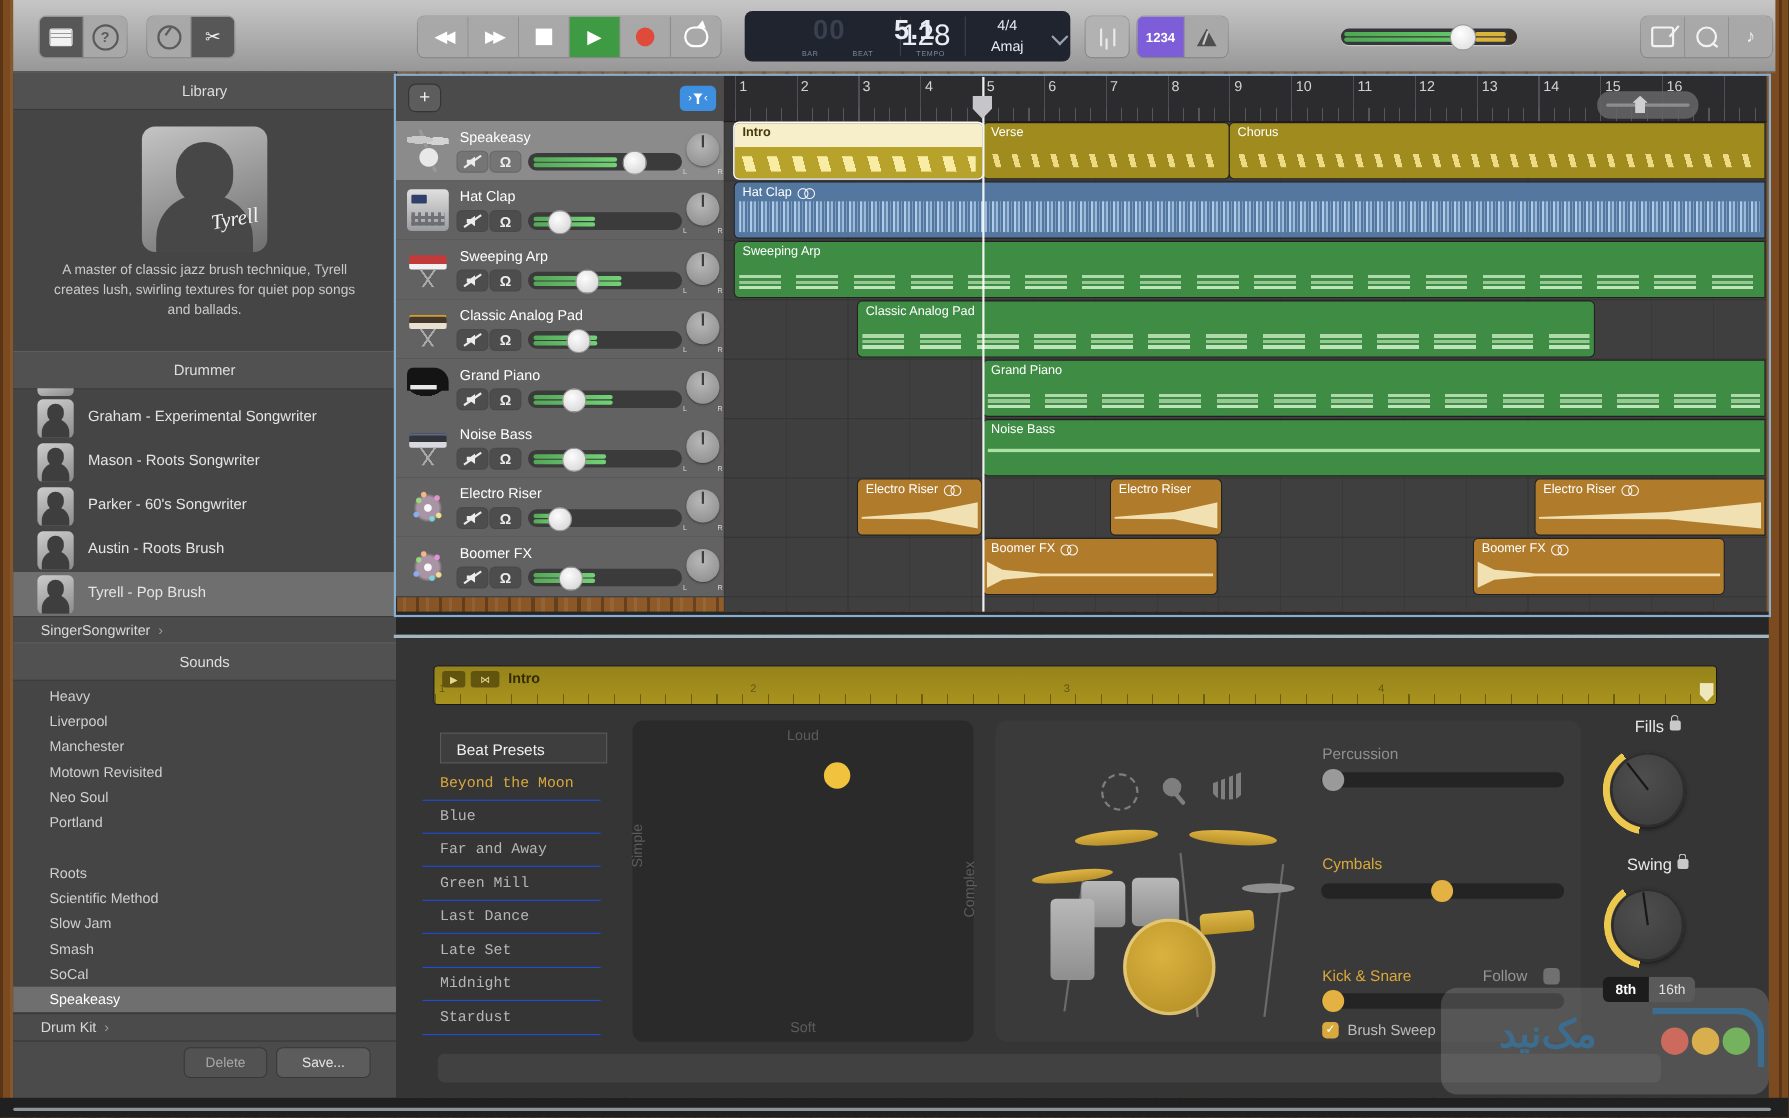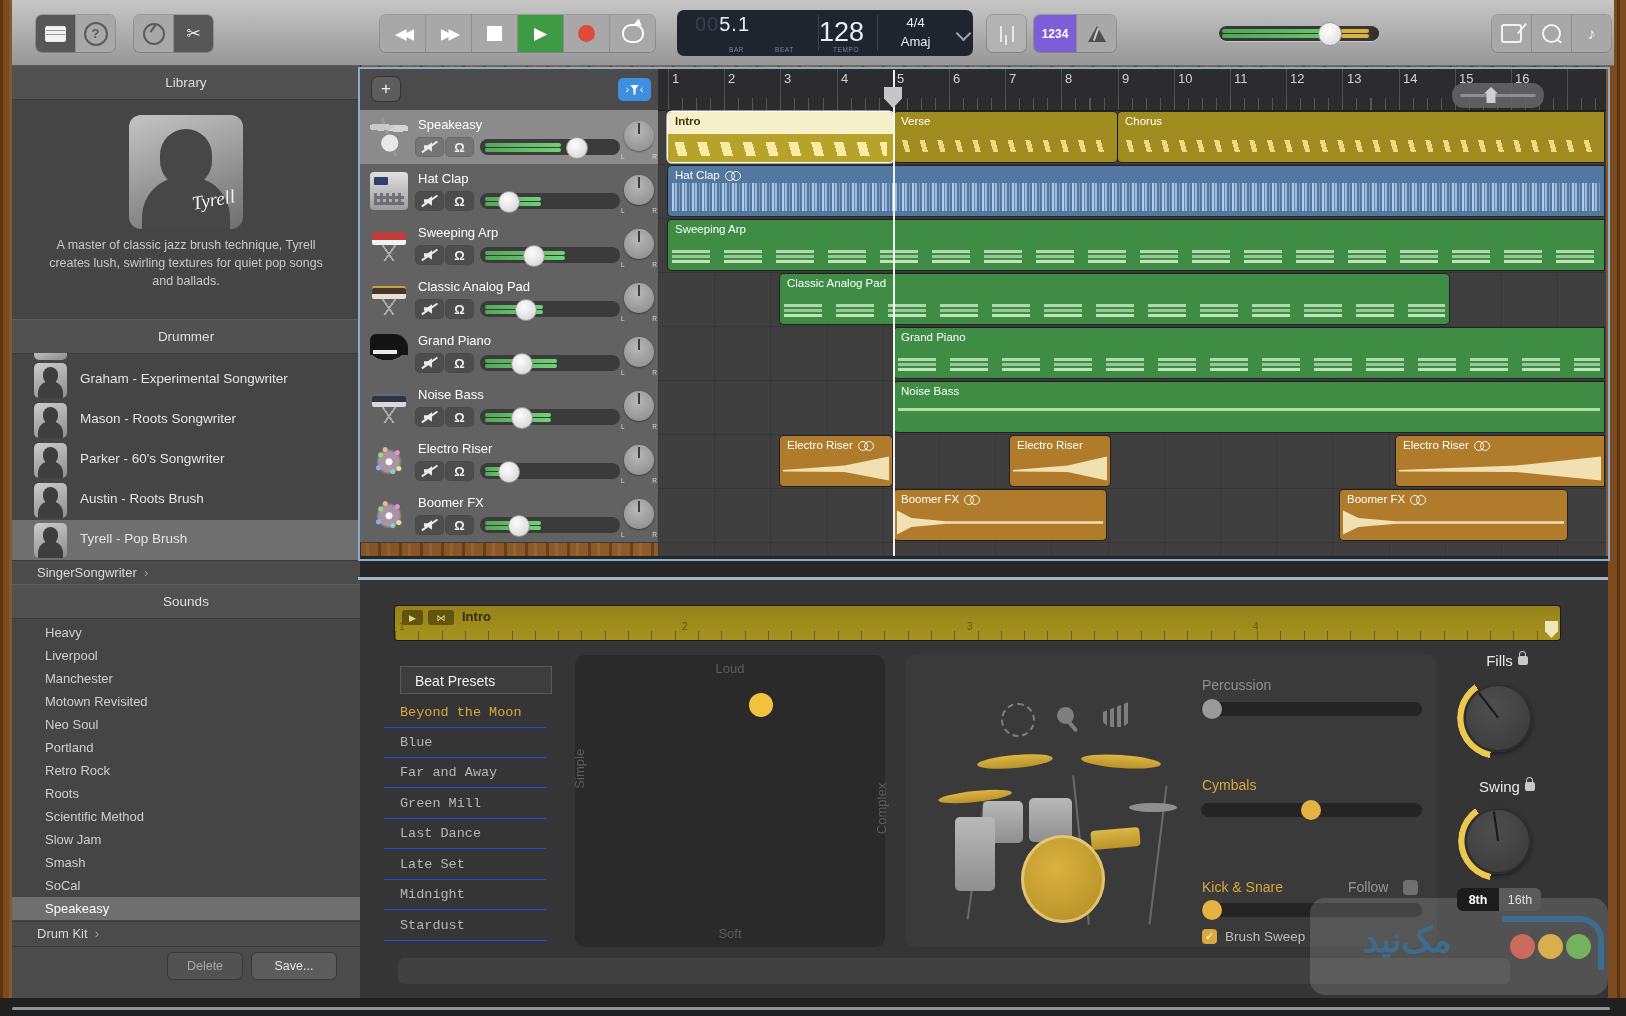--- a/index.html
+++ b/index.html
@@ -24,21 +24,21 @@
   .knobicon{width:18px;height:18px;border:2px solid #5c5c5c;border-radius:50%;position:relative;}
   .knobicon::after{content:"";position:absolute;left:7px;top:-1px;width:2px;height:9px;background:#5c5c5c;transform:rotate(35deg);}
   .stop-sq{width:15px;height:15px;background:#fff;}
   .rec-dot{width:17px;height:17px;border-radius:50%;background:#e04a3a;}
   .cycle{width:18px;height:15px;border:2.5px solid #fff;border-radius:9px;position:relative;}
   .cycle::after{content:"";position:absolute;right:-4px;top:-5px;width:0;height:0;border:4px solid transparent;border-left:7px solid #fff;transform:rotate(40deg);}
   
   .lcd{left:665px;top:10px;width:296px;height:46px;background:#20242e;border-radius:7px;color:#e9ecf4;display:flex;}
   .lcd .sec{position:relative;height:100%;}
   .lcd .sep{width:1px;background:#3a4150;height:80%;align-self:center;}
-  .lcd-num{font-size:20px;font-weight:400;letter-spacing:1px;}
+  .lcd-num{font-size:25px;font-weight:700;letter-spacing:1px;margin-left:44px;}
   .lcd-dim{color:#39404f;}
   .lcd-lab{position:absolute;bottom:3px;font-size:6.5px;letter-spacing:.6px;color:#7c8499;}
   .chev{width:9px;height:9px;border-right:2px solid #9aa3b5;border-bottom:2px solid #9aa3b5;transform:rotate(45deg);}
   .fork{width:10px;height:16px;border-left:2px solid #e9e9e9;border-right:2px solid #e9e9e9;position:relative;}
   .fork::after{content:"";position:absolute;left:3px;top:9px;width:2px;height:10px;background:#e9e9e9;}
   .metrotri{width:0;height:0;border-left:9px solid transparent;border-right:9px solid transparent;border-bottom:16px solid #4e4e4e;position:relative;}
   .metrotri::after{content:"";position:absolute;left:-2px;top:2px;width:2px;height:13px;background:#c9c9c9;transform:rotate(20deg);}
   
   .mvol{left:1207px;top:26px;width:160px;height:15px;background:#35363a;border-radius:8px;box-shadow:0 1px 0 rgba(255,255,255,.35);}
   .mvol .bar{position:absolute;left:3px;height:4px;border-radius:2px;background:linear-gradient(90deg,#4ea852,#63c767);}
@@ -348,21 +348,20 @@
 
     <div class="listfoot" style="top:495px"><span style="margin-left:25px">SingerSongwriter</span>&nbsp;&nbsp;<span style="color:#9a9a9a">›</span></div>
     <div class="shead" style="top:519px">Sounds</div>
 
     <div class="snd" style="top:579px">Liverpool</div>
     <div class="snd" style="top:556px">Heavy</div>
     <div class="snd" style="top:602px">Manchester</div>
     <div class="snd" style="top:625px">Motown Revisited</div>
     <div class="snd" style="top:648px">Neo Soul</div>
     <div class="snd" style="top:671px">Portland</div>
-    <div class="snd" style="top:694px">Retro Rock</div>
     <div class="snd" style="top:717px">Roots</div>
     <div class="snd" style="top:740px">Scientific Method</div>
     <div class="snd" style="top:786px">Smash</div>
     <div class="snd" style="top:763px">Slow Jam</div>
     <div class="snd" style="top:809px">SoCal</div>
     <div class="snd sel" style="top:832px">Speakeasy</div>
 
     <div class="listfoot" style="top:856px"><span style="margin-left:25px">Drum Kit</span>&nbsp;&nbsp;<span style="color:#9a9a9a">›</span></div>
 
     <div class="abs" style="left:0;top:881px;width:100%;height:52px;background:#4b4b4b;border-top:1px solid #3a3a3a"></div>

